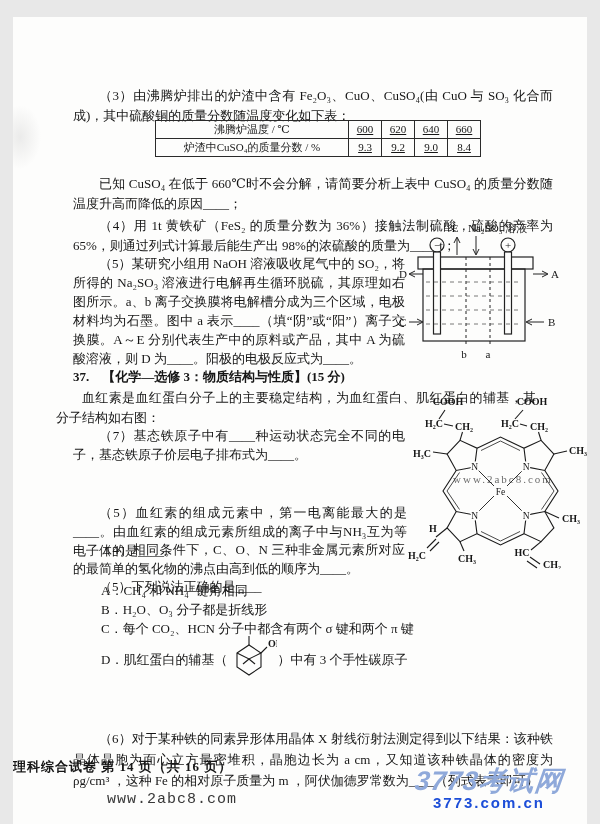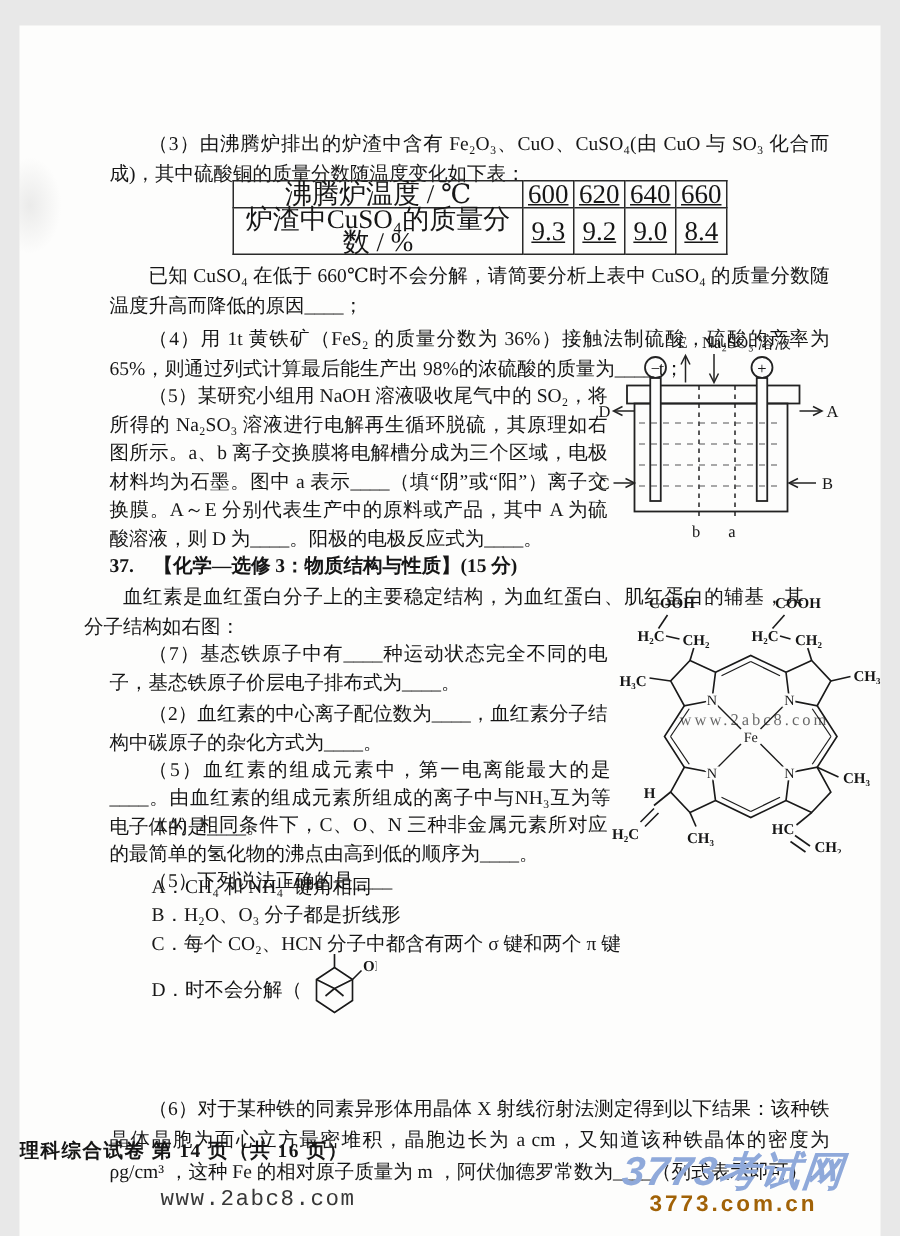--- a/index.html
+++ b/index.html
@@ -6,21 +6,21 @@
   .page{
     position:relative;width:548px;height:824px;margin:17px auto;
     background:#fdfdfc;overflow:hidden;
     font-family:"Liberation Serif","DejaVu Serif",serif;color:#161616;padding-left:26px;
   }
   .txt{position:absolute;font-size:13px;line-height:20px;text-align:justify;}
   .indent{text-indent:2em;}
   .narrow{width:332px;line-height:19px;}
   .wide{width:480px;}
   
-  .cuso4{position:absolute;left:142px;top:103px;border-collapse:collapse;font-size:18px;}
+  .cuso4{position:absolute;left:142px;top:103px;border-collapse:collapse;font-size:11px;}
   .cuso4 td{border:1px solid #2a2a2a;height:17px;text-align:center;padding:0 3px;line-height:15px;}
   .cuso4 td.lbl{width:186px;}
   .cuso4 td.val{width:26px;text-decoration:underline;}
   
   .diagram{position:absolute;}
   svg text{font-family:"Liberation Serif","DejaVu Serif",serif;fill:#161616;}
   
   .footer{position:absolute;left:0;top:741px;width:600px;
           font-size:13px;font-weight:bold;letter-spacing:1px;}
   .wm-left{position:absolute;left:94px;top:774px;font-family:"Liberation Mono","DejaVu Sans Mono",monospace;
@@ -199,45 +199,45 @@
         <text x="14" y="168" text-anchor="middle">H₂C</text>
         <text x="64" y="171" text-anchor="middle">CH₃</text>
         <text x="119" y="165" text-anchor="middle">HC</text>
         <text x="149" y="177" text-anchor="middle">CH₂</text>
         <text x="168" y="131" text-anchor="middle">CH₃</text>
       </g>
     </svg>
   </div>
 
   <p class="txt narrow indent" style="left:60px;top:396px;">（7）基态铁原子中有____种运动状态完全不同的电子，基态铁原子价层电子排布式为____。</p>
-  <p class="txt narrow indent" style="left:60px;top:436px;">（2）血红素的中心离子配位数为____，血红素分子结构中碳原子的杂化方式为____。</p>
   <p class="txt narrow indent" style="left:60px;top:473px;width:334px;">（5）血红素的组成元素中，第一电离能最大的是____。由血红素的组成元素所组成的离子中与NH₃互为等电子体的是____。</p>
   <p class="txt narrow indent" style="left:60px;top:510px;">（4）相同条件下，C、O、N 三种非金属元素所对应的最简单的氢化物的沸点由高到低的顺序为____。</p>
   <p class="txt narrow indent" style="left:60px;top:547px;">（5）下列说法正确的是____</p>
 
   <div class="optline" style="top:584px;">B．H₂O、O₃ 分子都是折线形</div>
   <div class="optline" style="top:565px;">A．CH₄ 和 NH₄⁺键角相同</div>
   <div class="optline" style="top:603px;">C．每个 CO₂、HCN 分子中都含有两个 σ 键和两个 π 键</div>
 
   <div class="optline optD" style="top:616px;">
-    <span>D．时不会分解（</span>
+    <span>D．肌红蛋白的辅基（</span>
     <svg width="50" height="48" viewBox="0 0 50 48">
       <g stroke="#1a1a1a" stroke-width="1.1" fill="none">
         <polygon points="10,20 22,12 34,20 34,34 22,42 10,34"></polygon>
         <path d="M10,20 L22,26 L34,20"></path>
         <path d="M22,26 L16,31"></path>
           <path d="M22,26 L28,31"></path>
         <path d="M22,12 L22,3"></path>
         <path d="M34,20 L40,14"></path>
       </g>
       <text x="41" y="14" font-size="10" font-weight="bold">OH</text>
     </svg>
+    <span>）中有 3 个手性碳原子</span>
   </div>
 
   <p class="txt wide indent" style="left:60px;top:698px;line-height:21px;">（6）对于某种铁的同素异形体用晶体 X 射线衍射法测定得到以下结果：该种铁晶体晶胞为面心立方最密堆积，晶胞边长为 a cm，又知道该种铁晶体的密度为 ρg/cm³ ，这种 Fe 的相对原子质量为 m ，阿伏伽德罗常数为____（列式表示即可）。</p>
 
   <div class="footer">理科综合试卷 第 14 页（共 16 页）</div>
   <div class="wm-left">www.2abc8.com</div>
   <div class="logo">
     <div class="logo-title" style="color: rgb(143, 169, 218);">3773考试网</div>
-    <div class="logo-url" style="color: #a16207;">3773.com.cn</div>
+    <div class="logo-url" style="color: #1d4ed8;">3773.com.cn</div>
   </div>
 </div>
 
 </body></html>

